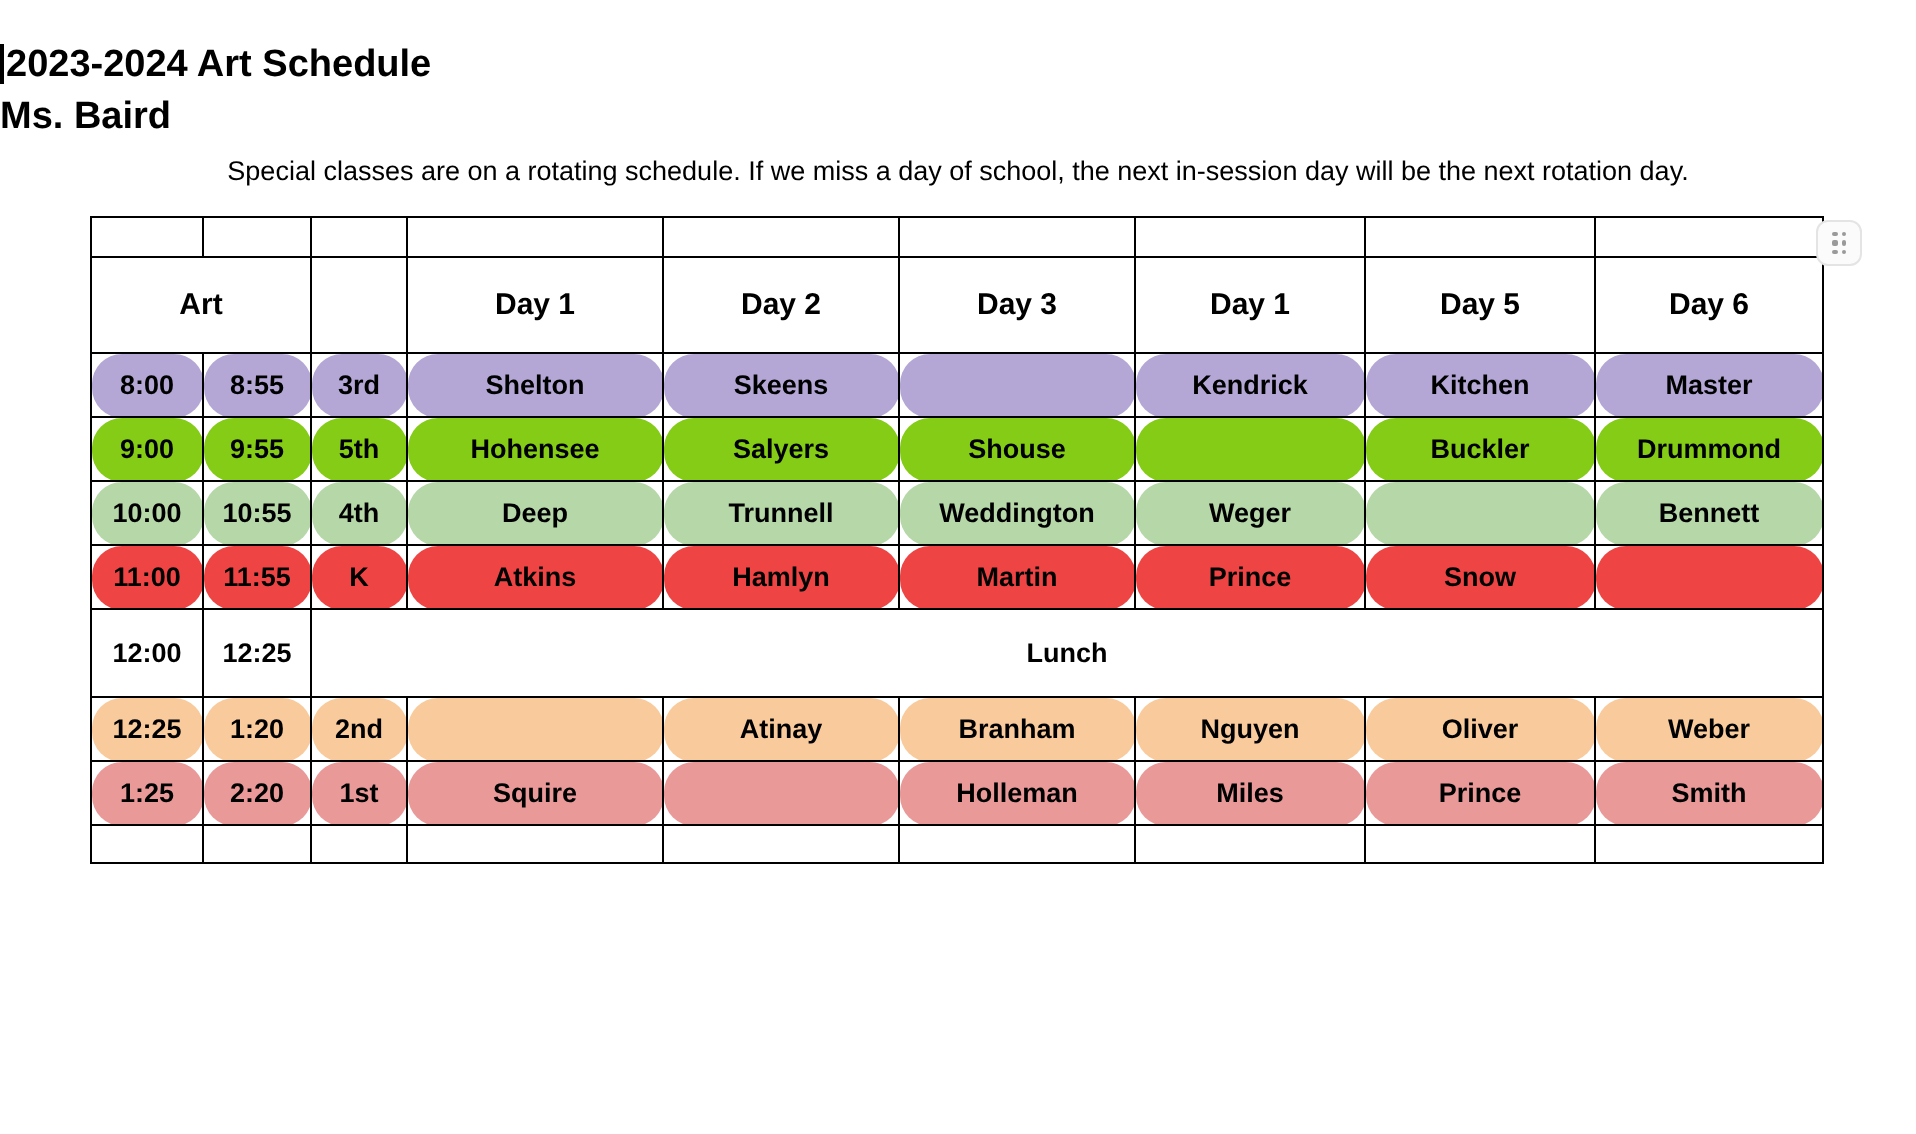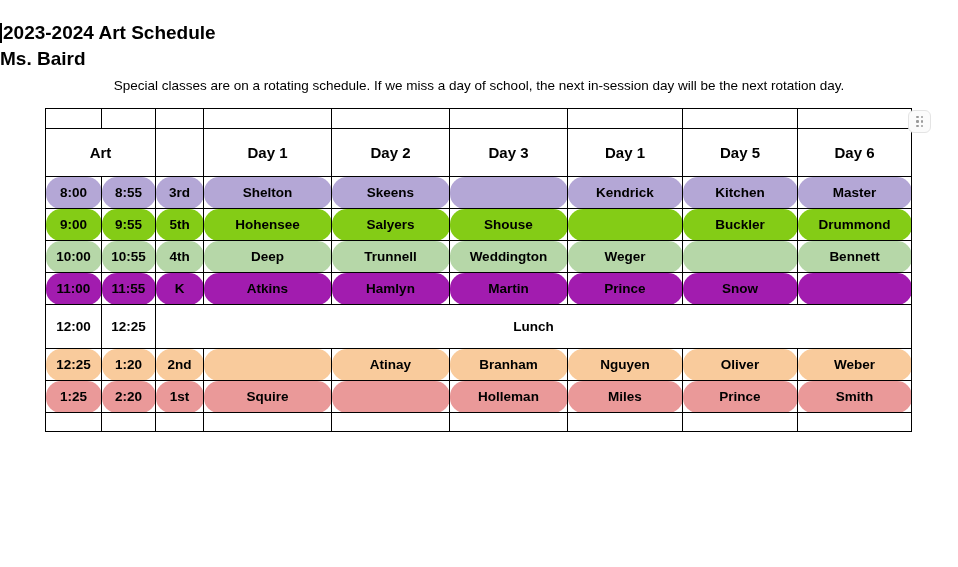--- a/index.html
+++ b/index.html
@@ -60,21 +60,21 @@
   }
   tr.r-spacer td { height: 20px; }
   tr.r-header td { height: 48px; font-size: 15px; }
   tr.r-data td   { height: 32px; border-radius: 15px; }
   tr.r-lunch td  { height: 44px; }
   tr.r-bottom td { height: 19px; }
 
   tr.bg-purple td { background: #b4a7d6; }
   tr.bg-blue td   { background: #84cc16; }
   tr.bg-green td  { background: #b6d7a8; }
-  tr.bg-yellow td { background: #a21caf; }
+  tr.bg-yellow td { background: #ef4444; }
   tr.bg-orange td { background: #f9cb9c; }
   tr.bg-red td    { background: #ea9999; }
 
   td.lunch-cell { vertical-align: bottom; padding-bottom: 6px; }
 
   .drag-handle {
     position: absolute;
     left: 908px; top: 90px;
     width: 23px; height: 23px;
     border: 1px solid #e4e4e4;

